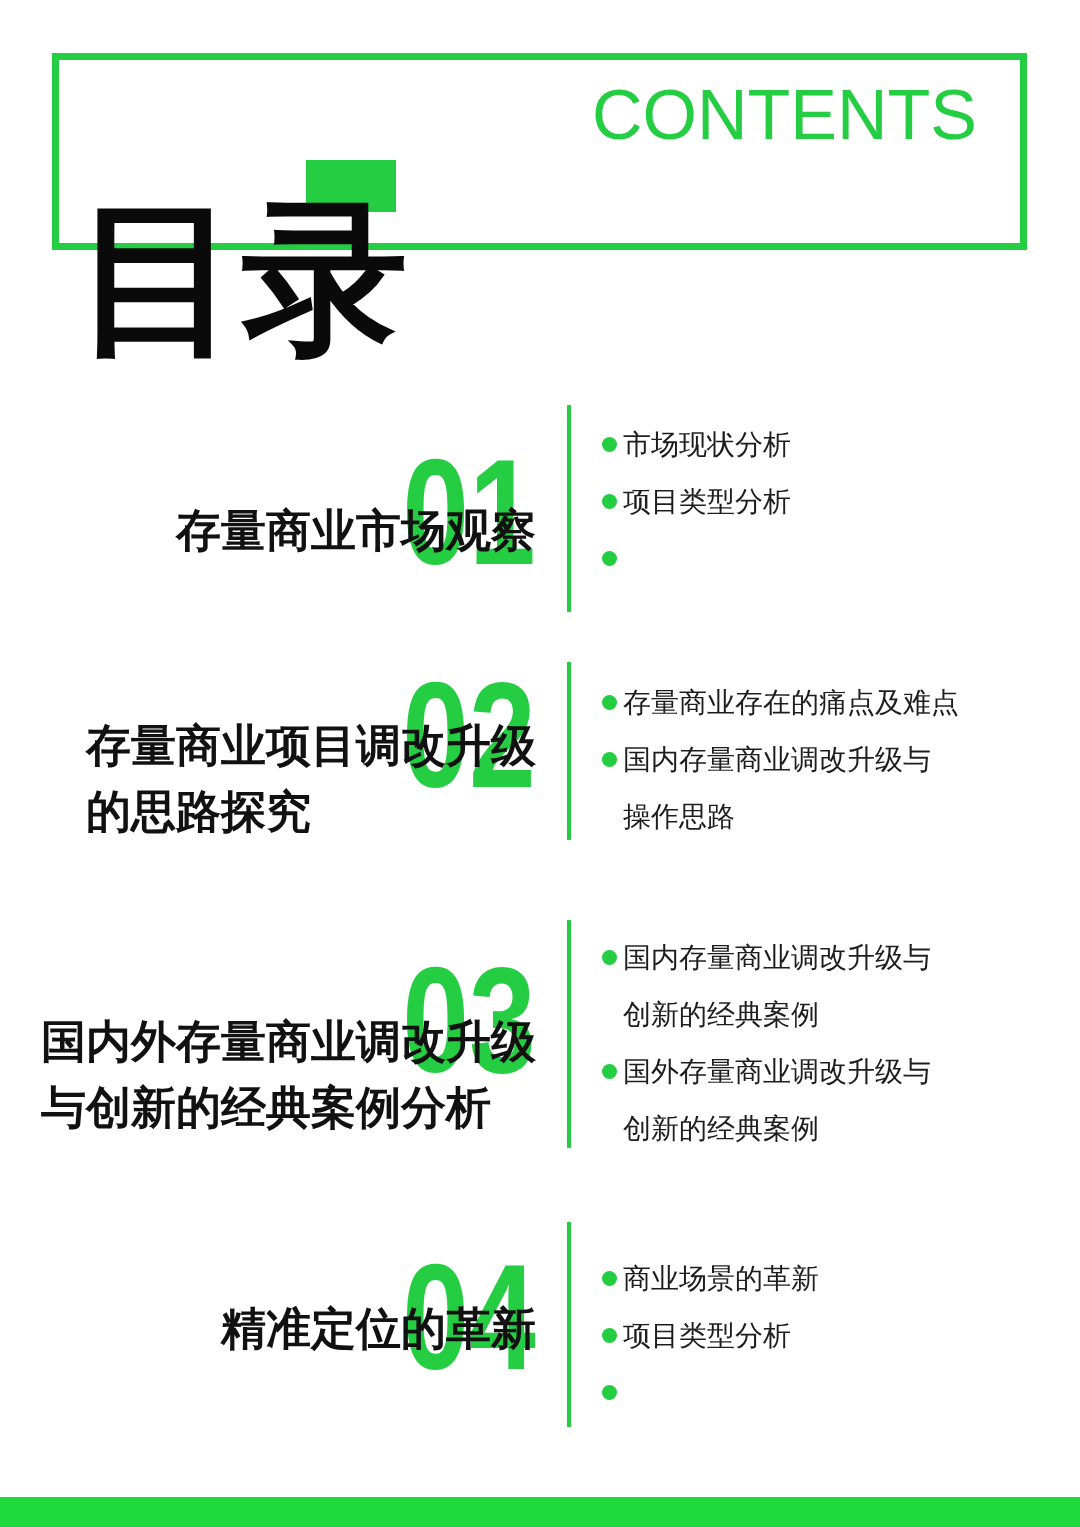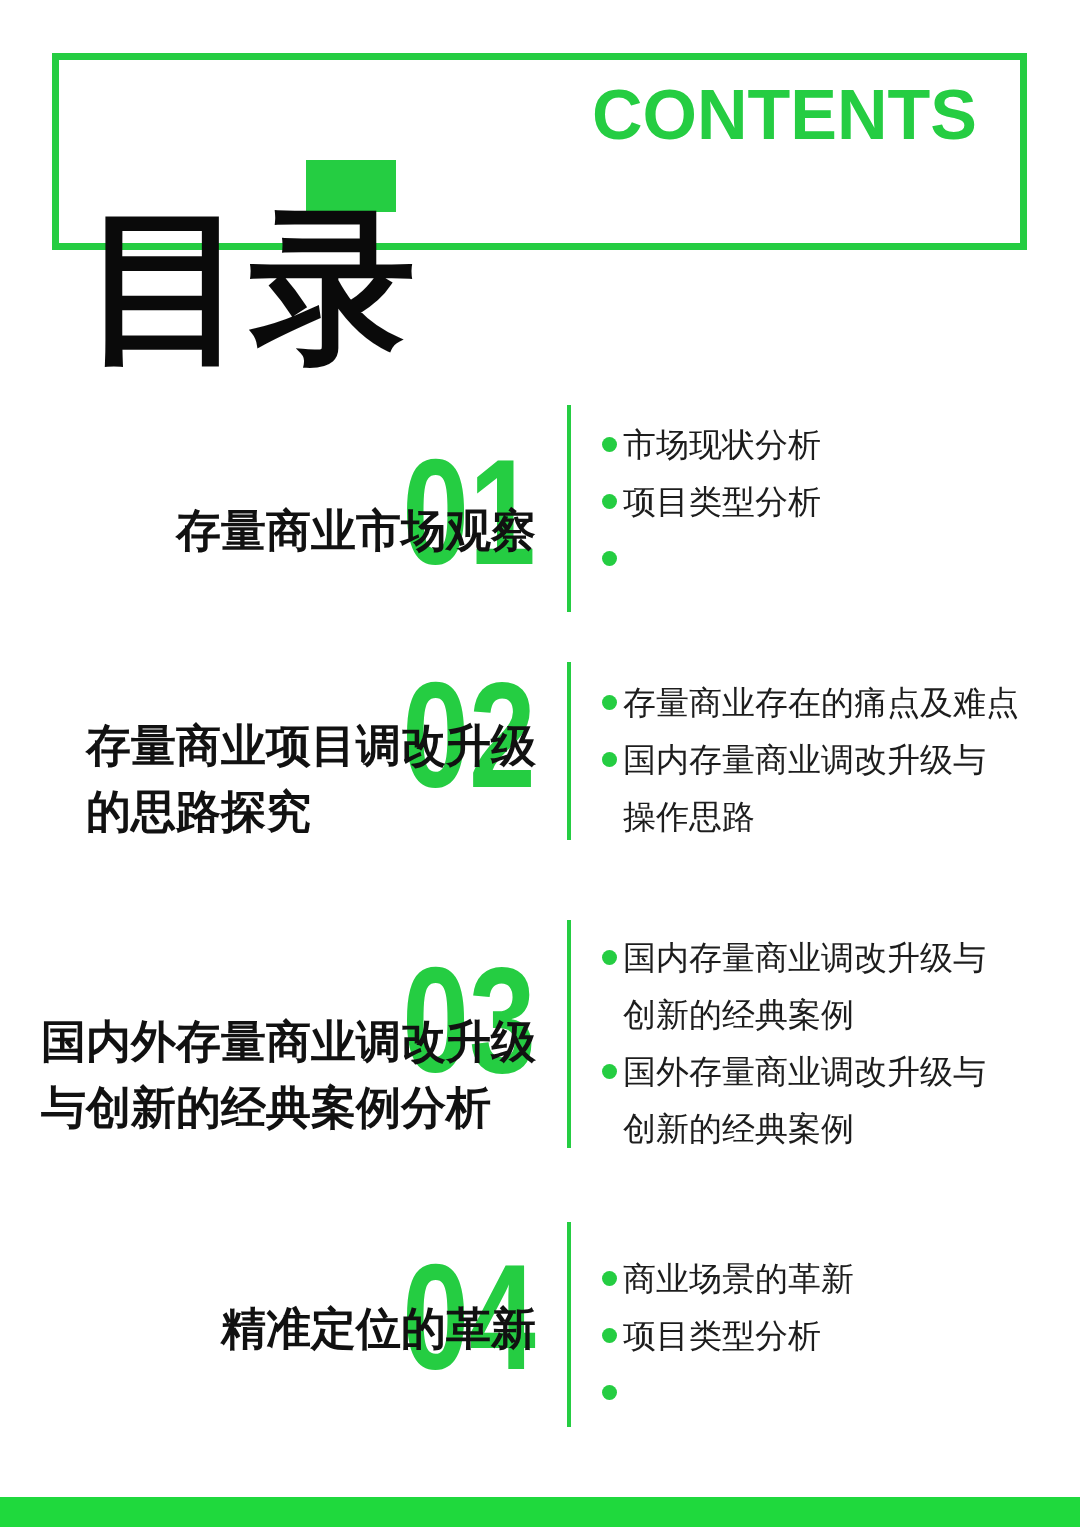--- a/index.html
+++ b/index.html
@@ -18,29 +18,29 @@
   }
   
   .frame{
     position:absolute;left:52px;top:53px;
     width:975px;height:197px;
     border:7px solid var(--accent);
     box-sizing:border-box;
   }
   .contents-en{
     position:absolute;right:103px;top:80px;
-    font-size:70px;font-weight:bold;line-height:1;
+    font-size:70px;font-weight:normal;line-height:1;
     color:var(--accent);letter-spacing:0px;white-space:nowrap;
   }
   .accent-square{
     position:absolute;left:306px;top:160px;
     width:90px;height:52px;background:var(--accent);z-index:1;
   }
   .zh-title{
-    position:absolute;left:68px;top:188px;margin:16px;
+    position:absolute;left:68px;top:188px;margin:8px;
     font-size:166px;font-weight:900;line-height:1;
     color:#0a0a0a;z-index:2;white-space:nowrap;
   }
   
   .num{
     position:absolute;right:544px;z-index:1;
     font-size:150px;font-weight:bold;line-height:1;
     color:var(--accent);
     transform:scaleX(0.8);transform-origin:100% 0;
     white-space:nowrap;
@@ -49,21 +49,21 @@
     position:absolute;right:544px;z-index:3;
     font-size:45px;font-weight:900;line-height:66px;
     color:var(--title-black);white-space:nowrap;
   }
   .vline{
     position:absolute;left:567px;width:4px;
     background:var(--accent);z-index:2;
   }
   .bullets{
     position:absolute;left:602px;width:460px;z-index:2;
-    font-size:33px;font-weight:500;line-height:57px;
+    font-size:28px;font-weight:500;line-height:57px;
     color:var(--body-black);
   }
   .bline{position:relative;padding-left:21px;white-space:nowrap;}
   .dot{
     position:absolute;left:0;top:21px;
     width:15px;height:15px;border-radius:50%;
     background:var(--accent);
   }
   
   .bottom-bar{

